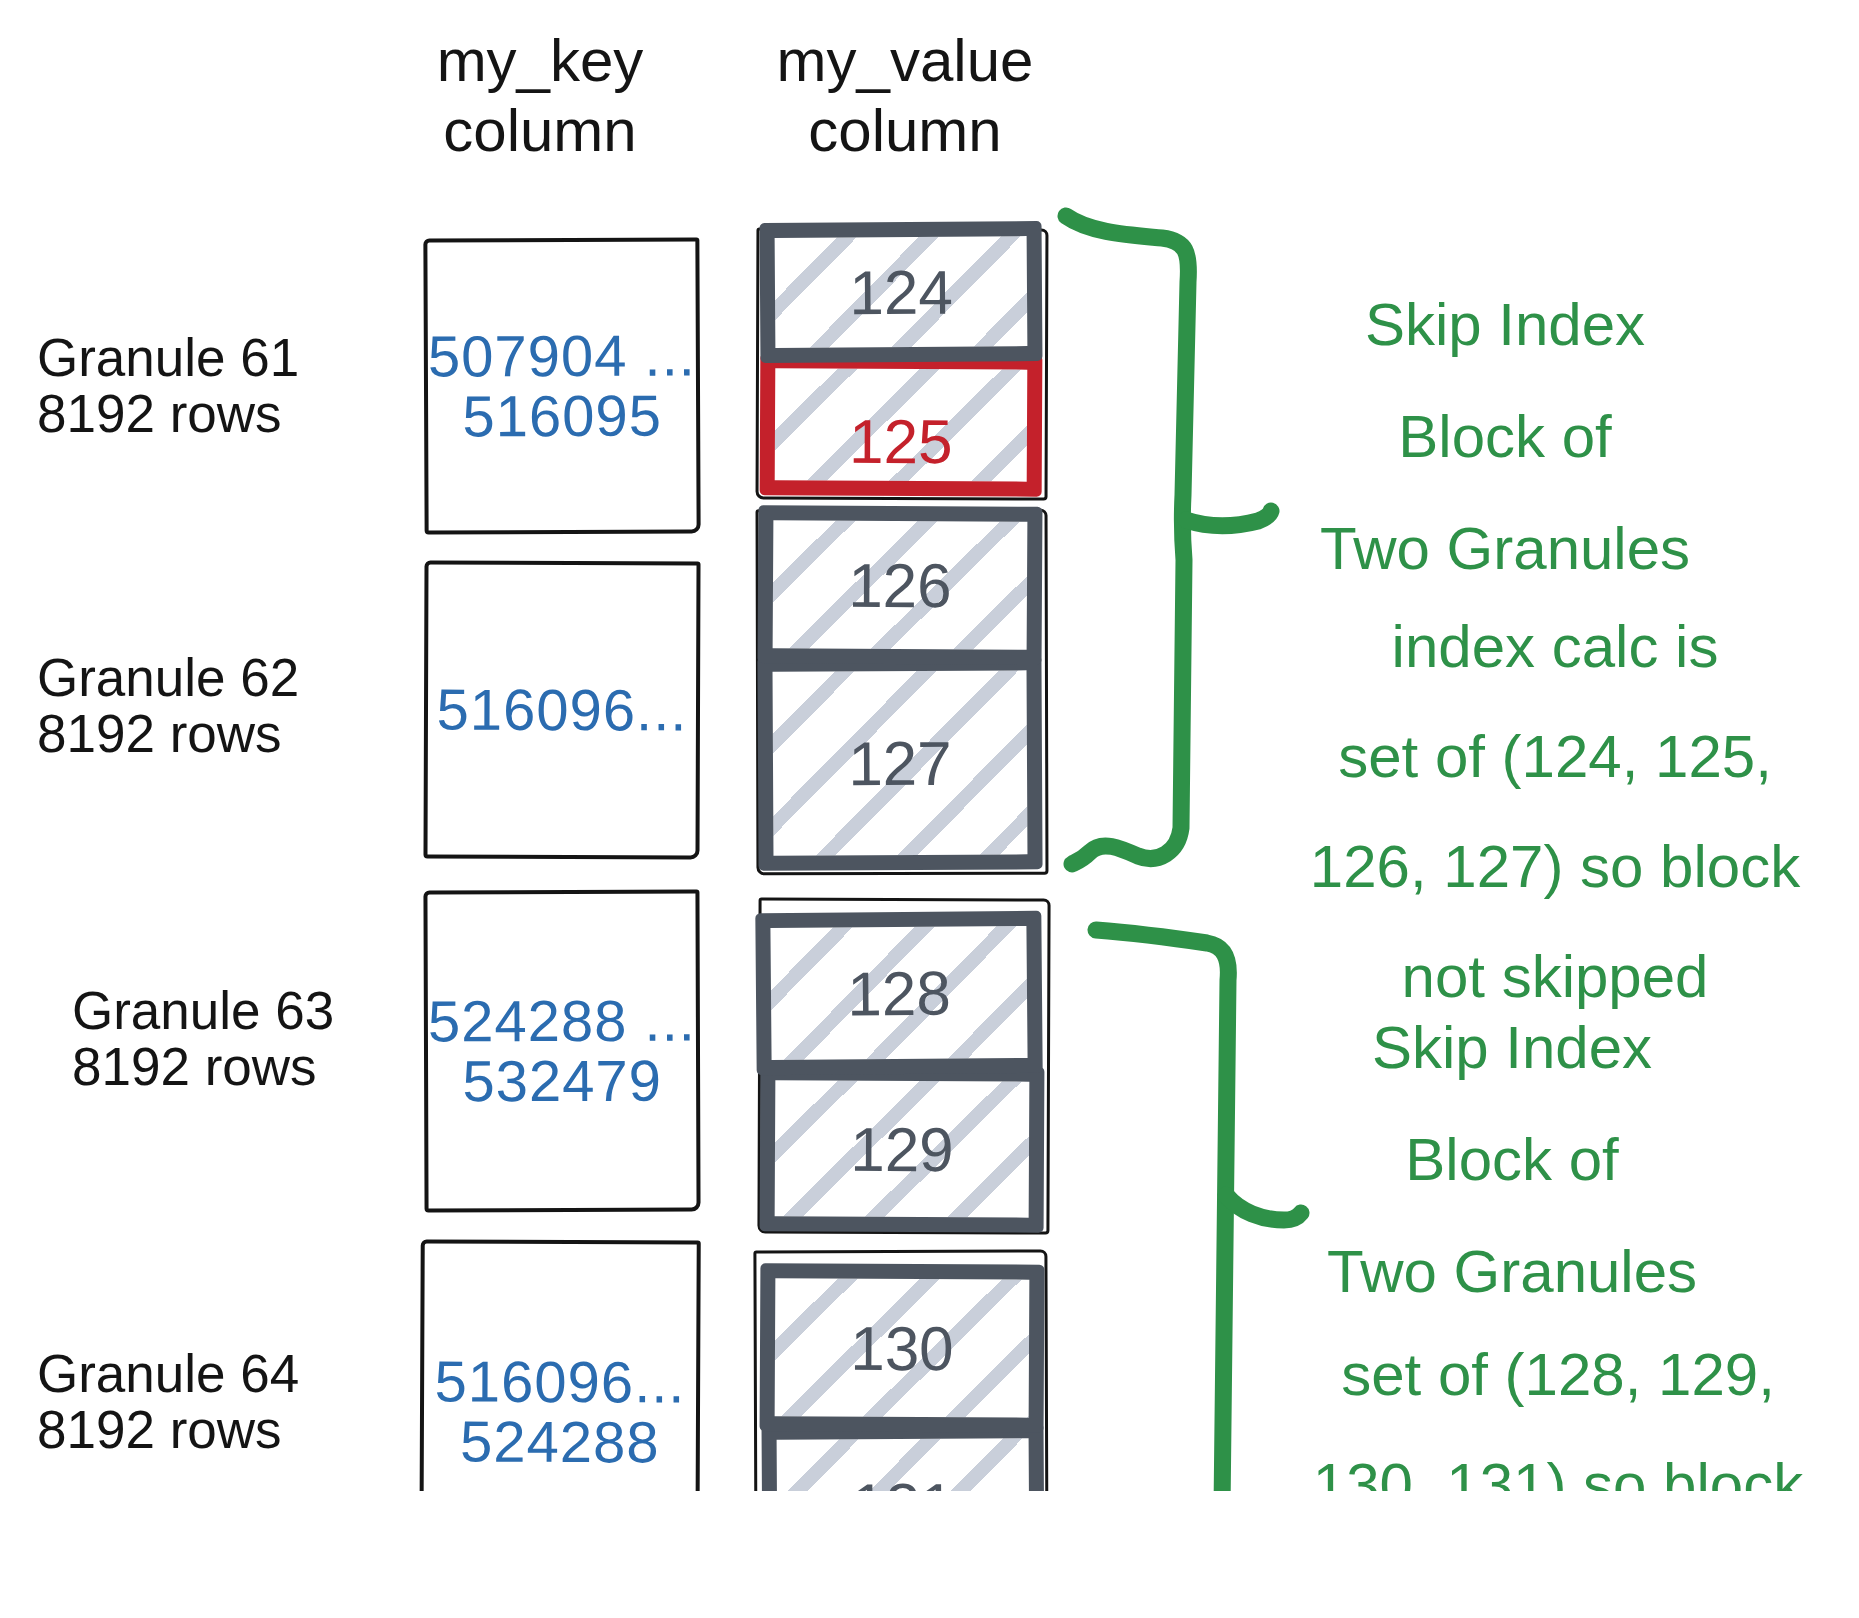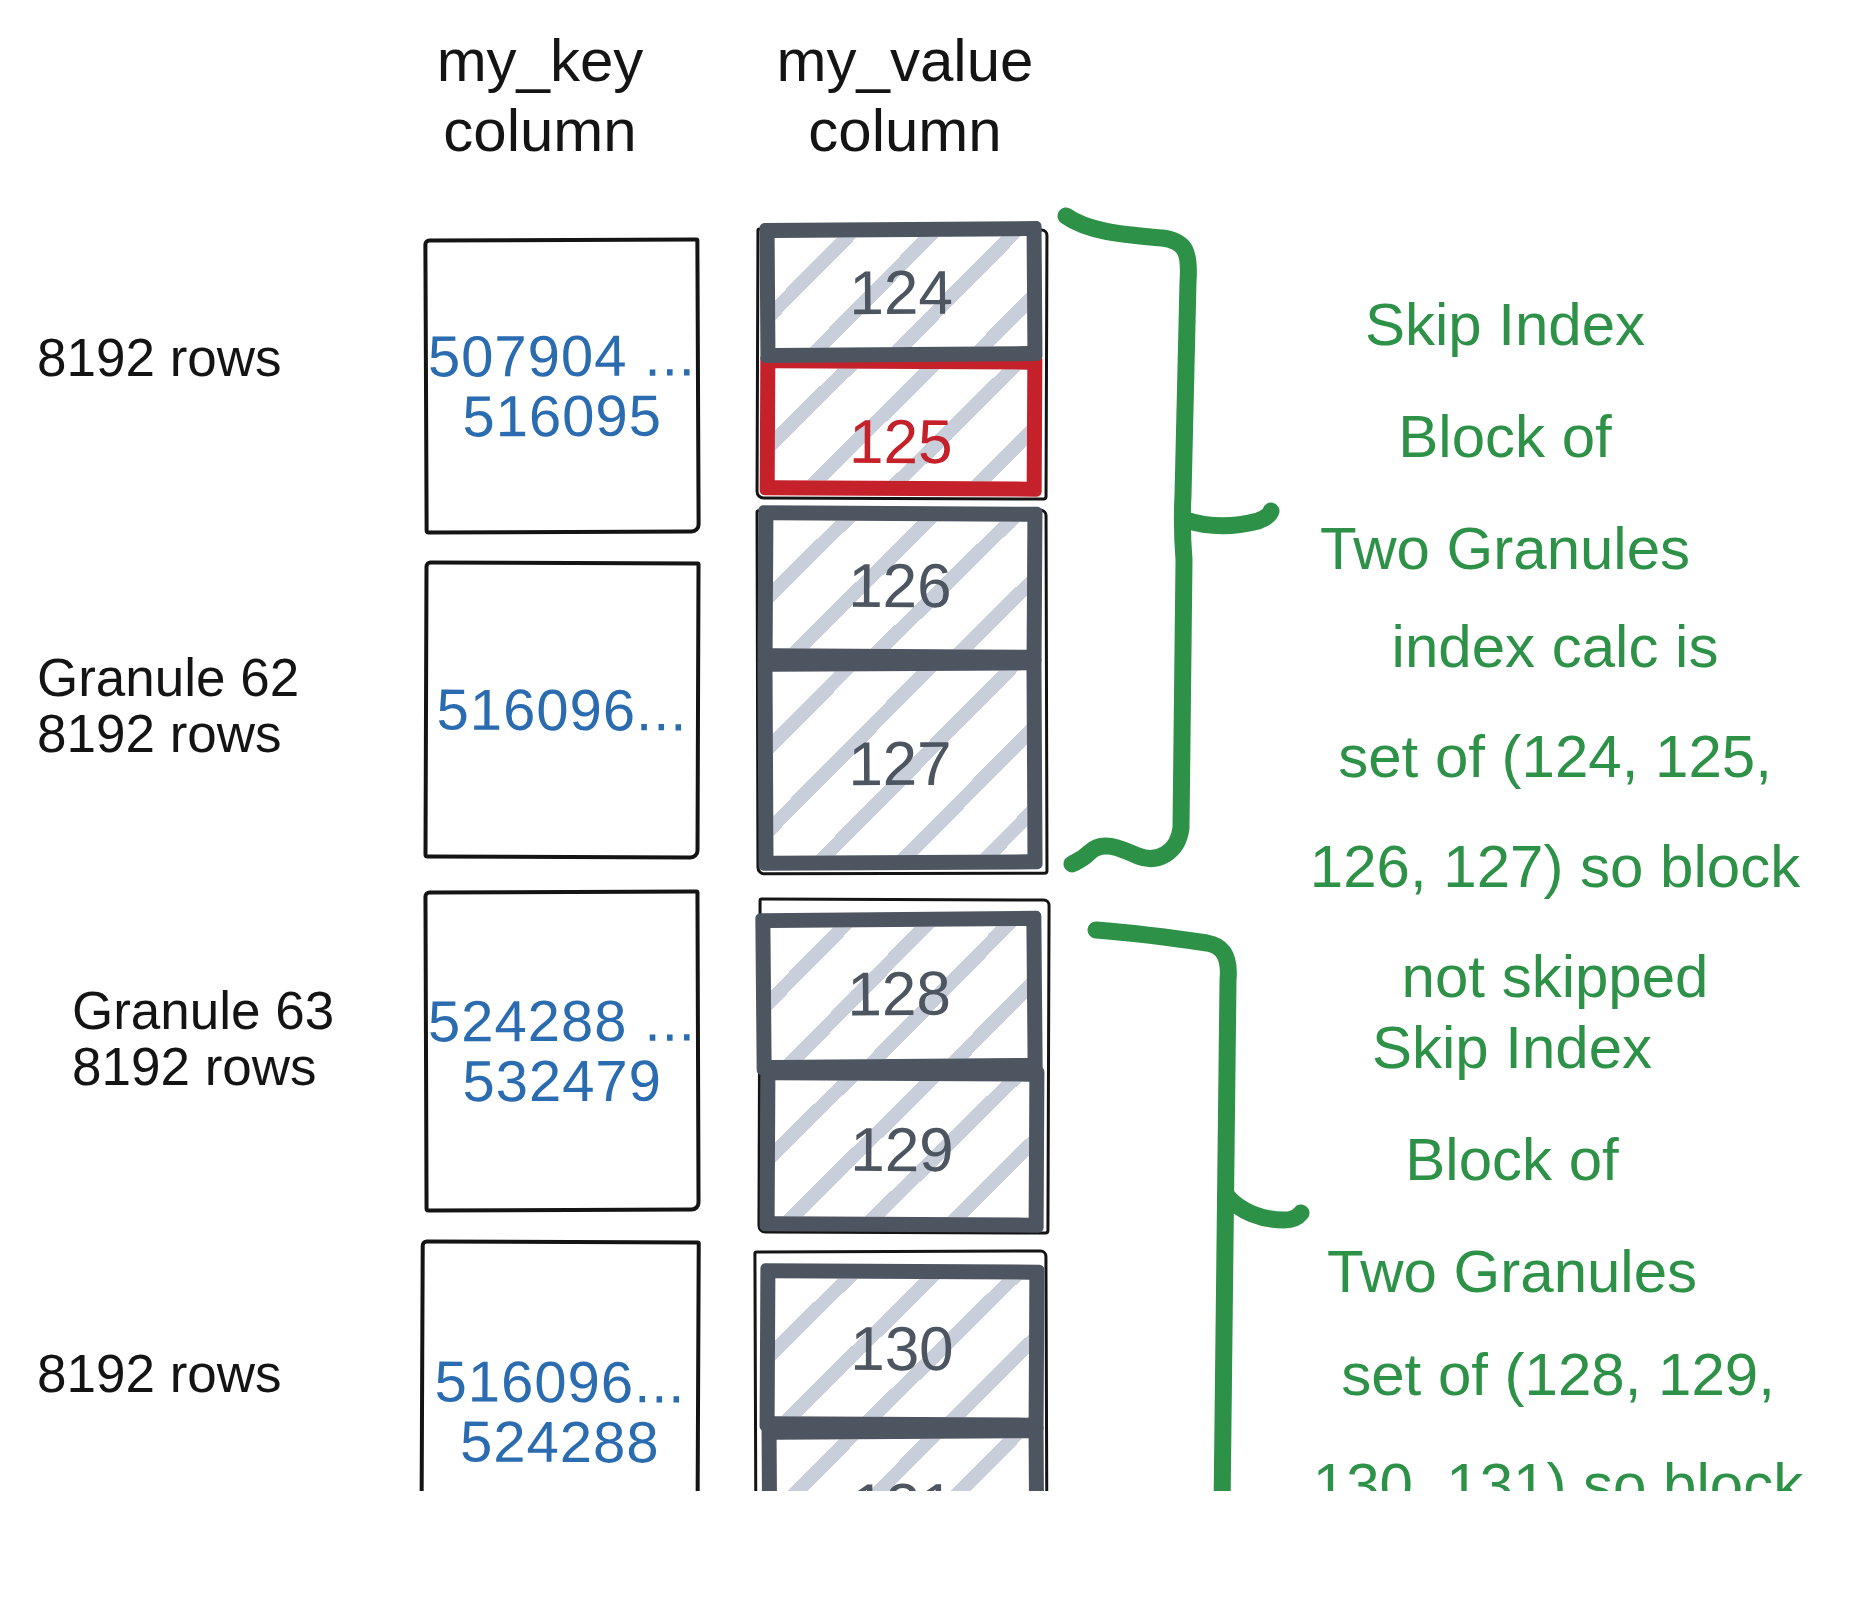--- a/index.html
+++ b/index.html
@@ -56,20 +56,21 @@
   <div class="hdr" style="left:375px;top:26px;">
     <div class="ln">my_key</div>
     <div class="ln">column</div>
   </div>
   <div class="hdr" style="left:740px;top:26px;">
     <div class="ln">my_value</div>
     <div class="ln">column</div>
   </div>
 
   <div class="glabel" style="left:37px;top:330px;">
+    <div>Granule 61</div>
     <div>8192 rows</div>
   </div>
   <div class="keybox" style="left:424px;top:238px;width:268px;height:288px;transform:rotate(-0.25deg);">
     <div class="keytext"><span>507904 ...</span><br><span>516095</span></div>
   </div>
   <div class="valsketch" style="left:756px;top:228px;width:286px;height:266px;transform:rotate(0.2deg);"></div>
   <div class="vblock" style="left:760px;top:222px;width:252px;height:110px;z-index:3;transform:rotate(-0.4deg);">
     <div class="num">124</div>
   </div>
   <div class="vblock hot" style="left:760px;top:354px;width:252px;height:112px;z-index:2;transform:rotate(0.3deg);">
@@ -100,20 +101,21 @@
   </div>
   <div class="valsketch" style="left:758px;top:898px;width:286px;height:330px;transform:rotate(0.2deg);"></div>
   <div class="vblock" style="left:756px;top:912px;width:256px;height:132px;z-index:3;transform:rotate(-0.5deg);">
     <div class="num">128</div>
   </div>
   <div class="vblock" style="left:760px;top:1066px;width:254px;height:136px;z-index:2;transform:rotate(0.3deg);">
     <div class="num">129</div>
   </div>
 
   <div class="glabel" style="left:37px;top:1346px;">
+    <div>Granule 64</div>
     <div>8192 rows</div>
   </div>
   <div class="keybox" style="left:420px;top:1240px;width:272px;height:336px;transform:rotate(0.25deg);">
     <div class="keytext"><span>516096...</span><br><span>524288</span></div>
   </div>
   <div class="valsketch" style="left:754px;top:1250px;width:288px;height:334px;transform:rotate(-0.2deg);"></div>
   <div class="vblock" style="left:760px;top:1264px;width:254px;height:138px;z-index:3;transform:rotate(0.3deg);">
     <div class="num">130</div>
   </div>
   <div class="vblock" style="left:762px;top:1424px;width:252px;height:132px;z-index:2;transform:rotate(-0.35deg);">

